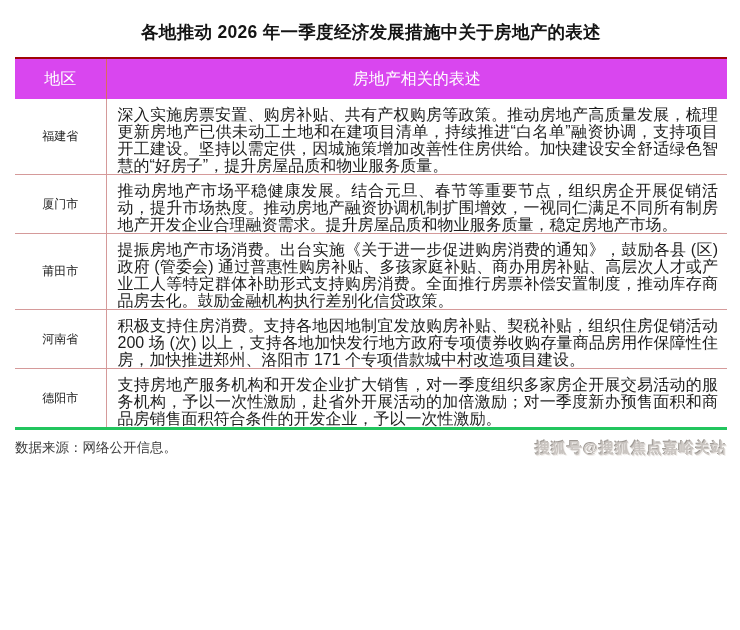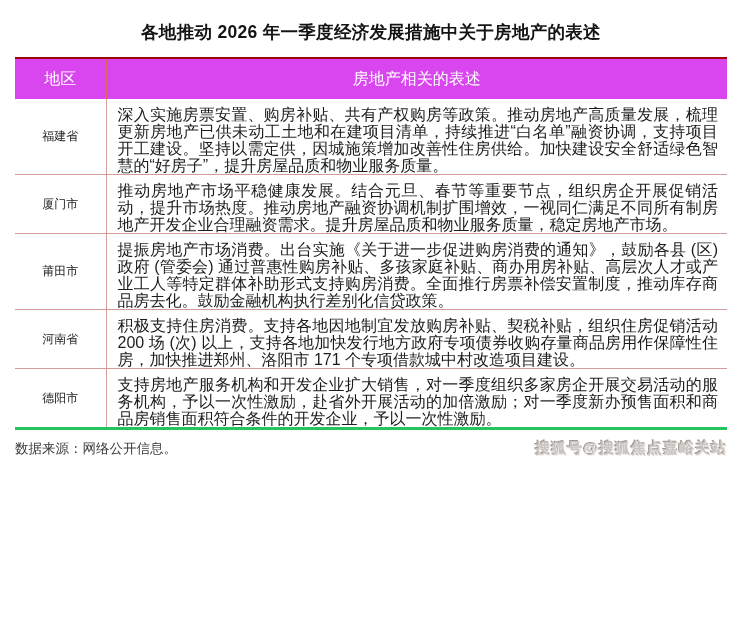--- a/index.html
+++ b/index.html
@@ -53,21 +53,21 @@
   td.desc {
     font-size: 16px;
     line-height: 17px;
     padding: 7px 9px 0 11px;
     text-align: justify;
     color: #1c1c1c;
   }
   .footer {
     display: flex;
     justify-content: space-between;
-    align-items: center;
+    align-items: flex-start;
     margin-top: 9px;
   }
   .source {
     font-size: 13.5px;
     color: #3a3a3a;
   }
   .watermark {
     font-size: 15px;
     font-weight: bold;
     color: #c9c4c0;

